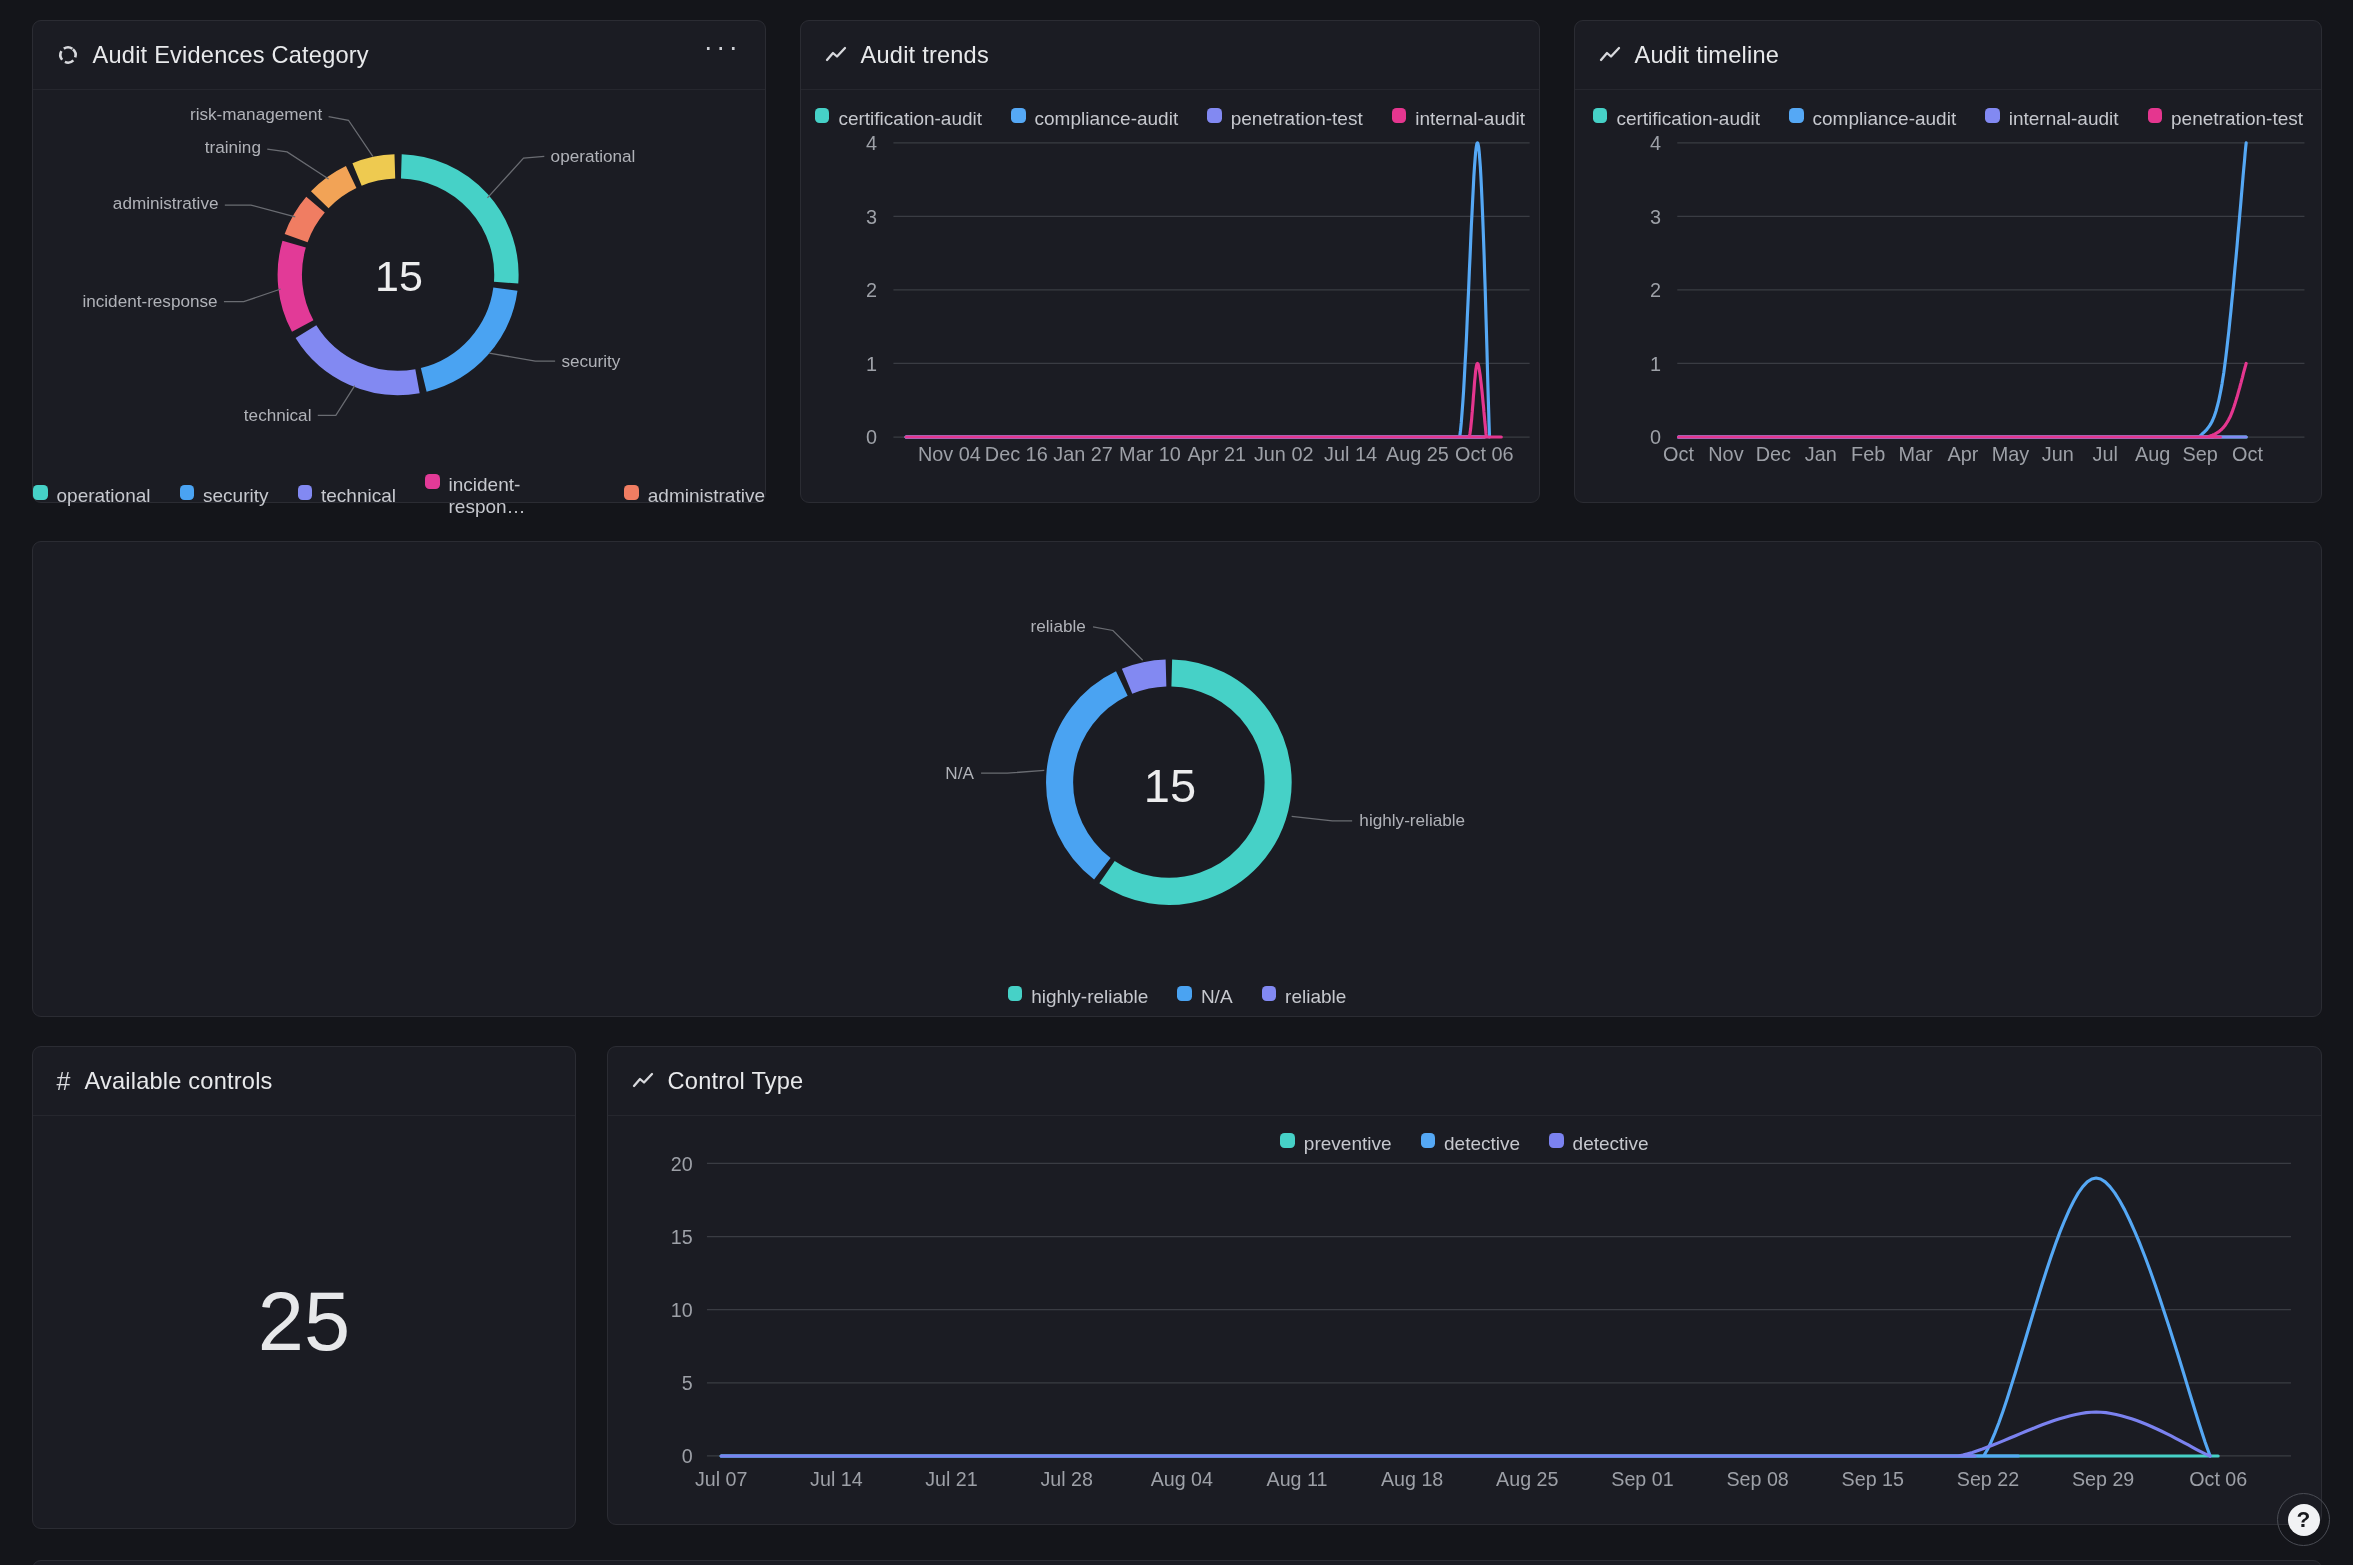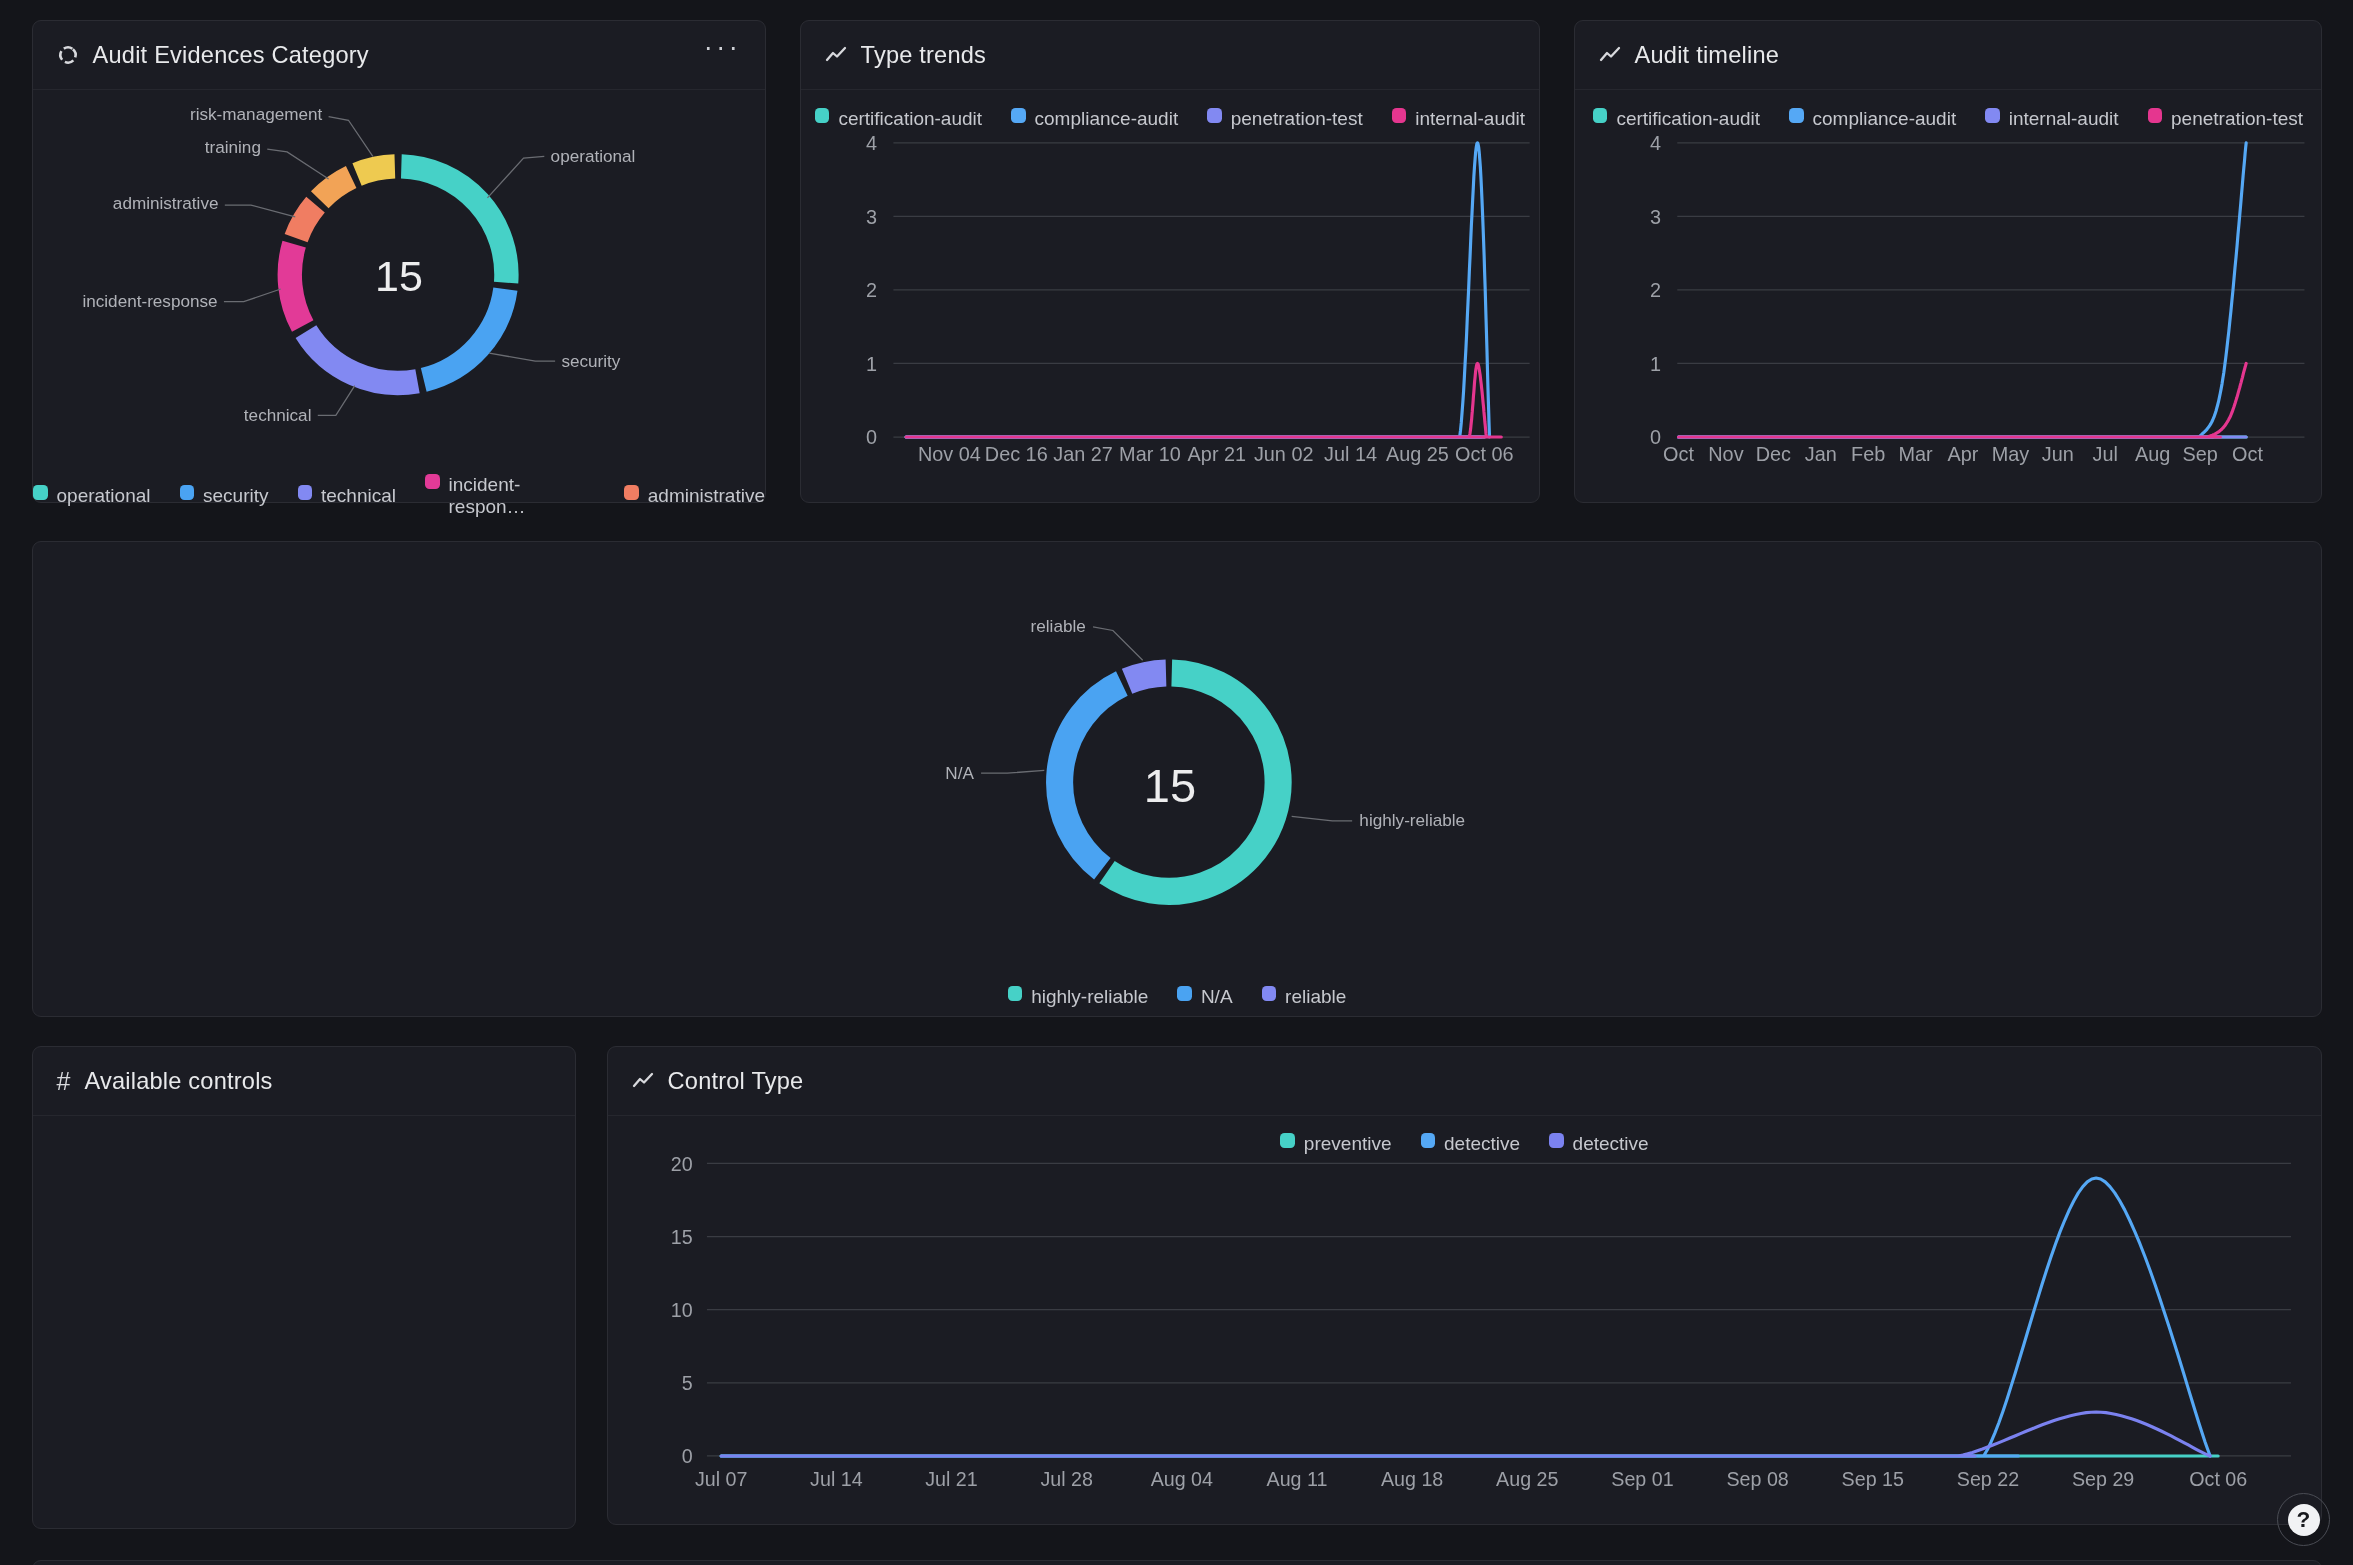--- a/index.html
+++ b/index.html
@@ -112,21 +112,21 @@
     </div>
 </div>
 
 <div class="panel" id="p-trends" style="left:800px;top:20px;width:740px;height:483px">
   <div class="panel-header">
     <span class="header-icon">
       <svg width="22" height="22" viewBox="0 0 22 22">
           <polyline points="2,16 8,9 12,12.5 20,4" fill="none" stroke="#d8d9dd" stroke-width="2.3" stroke-linecap="round" stroke-linejoin="round"></polyline>
         </svg>
     </span>
-    <span class="panel-title">Type trends</span>
+    <span class="panel-title">Audit trends</span>
   </div>
   <div class="legend-row" id="legend-trends" style="top:87px">
       <div class="legend-item">
         <span class="legend-swatch" style="background: rgb(70, 209, 199);"></span>
         <span>certification-audit</span>
       </div>
       <div class="legend-item">
         <span class="legend-swatch" style="background: rgb(85, 168, 245);"></span>
         <span>compliance-audit</span>
       </div>
@@ -251,20 +251,21 @@
         <span>reliable</span>
       </div>
     </div>
 </div>
 
 <div class="panel" id="p-controls" style="left:32px;top:1046px;width:544px;height:483px">
   <div class="panel-header">
     <span class="header-icon hash-glyph">#</span>
     <span class="panel-title">Available controls</span>
   </div>
+  <div class="big-value">25</div>
 </div>
 
 <div class="panel" id="p-controltype" style="left:607px;top:1046px;width:1715px;height:479px">
   <div class="panel-header">
     <span class="header-icon">
       <svg width="22" height="22" viewBox="0 0 22 22">
           <polyline points="2,16 8,9 12,12.5 20,4" fill="none" stroke="#d8d9dd" stroke-width="2.3" stroke-linecap="round" stroke-linejoin="round"></polyline>
         </svg>
     </span>
     <span class="panel-title">Control Type</span>

